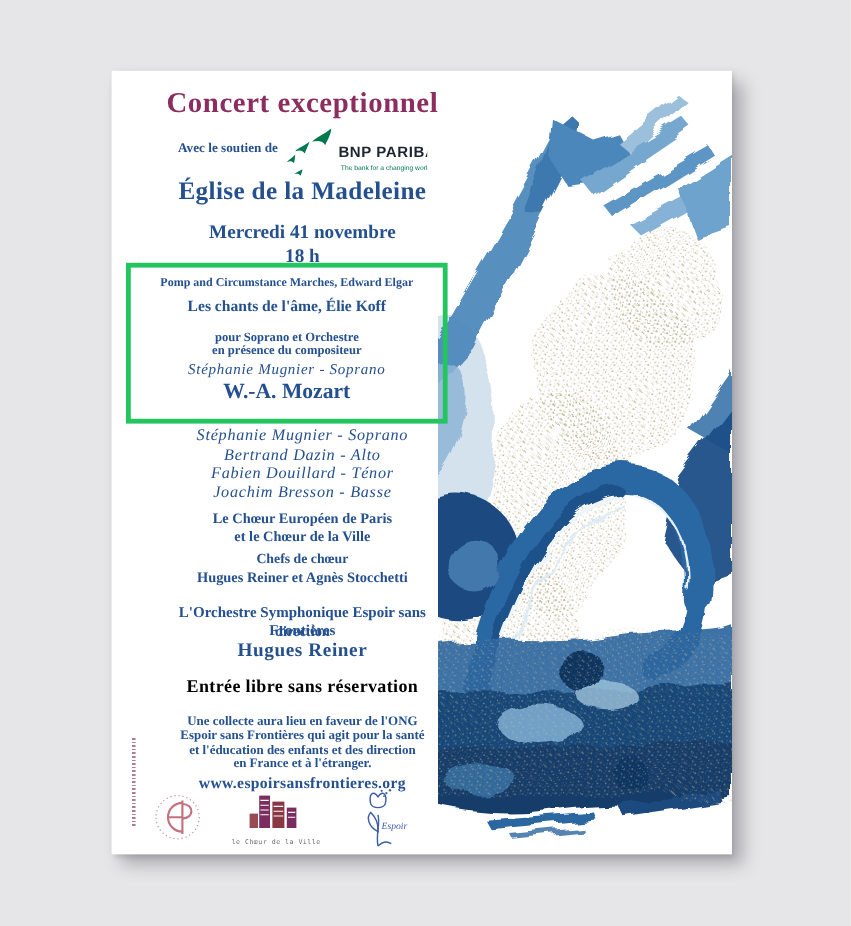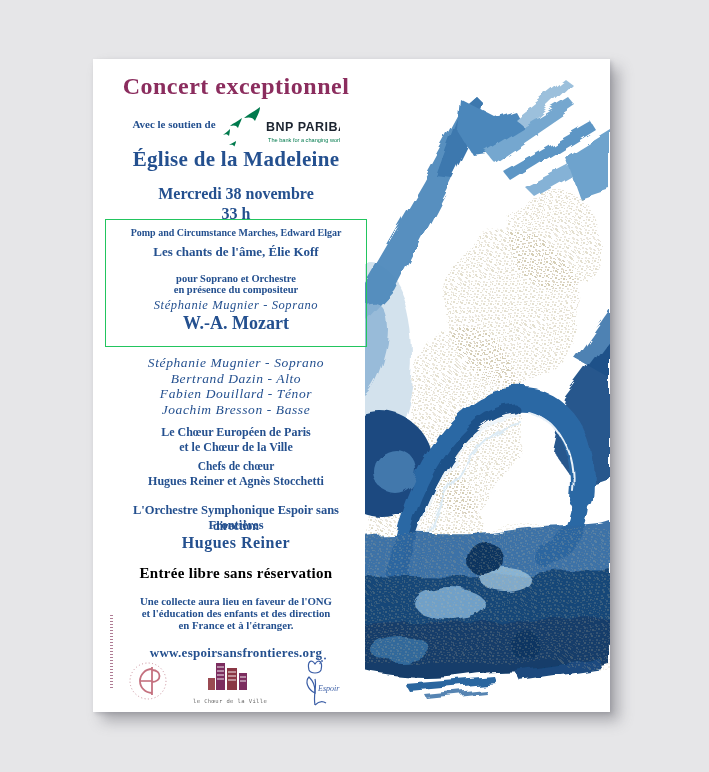--- a/index.html
+++ b/index.html
@@ -7,30 +7,30 @@
     width:709px;height:772px;position:relative;overflow:hidden;
     background:#e6e6e8;
     font-family:"Liberation Serif", serif;
   }
   .poster{
     position:absolute;left:93px;top:59px;width:517px;height:653px;
     background:#ffffff;
     box-shadow:9px 9px 13px rgba(100,100,108,.45), 2px 2px 4px rgba(120,120,128,.3);
   }
   .col{position:absolute;left:12px;top:0;width:262px;height:653px;}
-  .tblock{position:absolute;left:0;width:262px;text-align:center;color:#24508f;font-weight:bold;}
+  .tblock{position:absolute;left:16px;width:262px;text-align:center;color:#24508f;font-weight:bold;}
   .title{top:14px;font-size:24px;letter-spacing:.5px;color:#8b2d5e;font-weight:bold;}
   .sponsor-row{top:46px;display:flex;justify-content:center;align-items:flex-start;gap:6px;font-weight:normal;}
   .sponsor-intro{margin-top:13px;font-size:11px;font-weight:bold;color:#24508f;}
   .venue{top:88px;font-size:21px;letter-spacing:.3px;}
   .date1{top:126px;font-size:16px;}
   .date2{top:146px;font-size:16px;}
   .programme{
     position:absolute;left:0;top:160px;width:260px;height:126px;
-    border:1px solid #22c55e;text-align:center;color:#24508f;font-weight:bold;
+    border:4px solid #22c55e;text-align:center;color:#24508f;font-weight:bold;
   }
   .pg-elgar{margin-top:7px;font-size:10px;}
   .pg-koff{margin-top:6px;font-size:13px;}
   .pg-sub1{margin-top:13px;font-size:10.5px;}
   .pg-sub2{font-size:10.5px;}
   .pg-script{margin-top:3px;font-size:12.5px;font-style:italic;font-weight:normal;letter-spacing:.6px;}
   .pg-mozart{margin-top:5px;font-size:18px;line-height:20px;}
   .pg-comp{font-size:18px;line-height:20px;}
   .soloists{top:296px;font-weight:normal;font-style:italic;font-size:13.5px;line-height:15.5px;letter-spacing:.6px;}
   .choirs{top:366px;font-size:12px;line-height:15px;}
@@ -142,22 +142,22 @@
           <path d="M20 13 C15 17 11 18 8 21 C12 20 14 20 16 23 C17 20 19 16 20 13 Z"></path>
           <path d="M8 24 C5 27 3 28 1 30 C4 29 5 29 7 31 C7.5 29 8 26 8 24 Z"></path>
           <path d="M14 36 C11 38 9 38.5 7 40 C10 39.5 11 39.5 12.5 41.5 C13 39.5 14 38 14 36 Z"></path>
         </g>
         <text x="44" y="26" class="bnp-name" font-size="12.5" font-weight="bold" fill="#1c2430" letter-spacing="0.5">BNP PARIBAS</text>
         <text x="46" y="37" class="bnp-name" font-size="5.6" fill="#007a4d">The bank for a changing world</text>
       </svg>
     </div>
 
     <div class="tblock venue">Église de la Madeleine</div>
-    <div class="tblock date1">Mercredi 38 novembre</div>
-    <div class="tblock date2">33 h</div>
+    <div class="tblock date1">Mercredi 41 novembre</div>
+    <div class="tblock date2">18 h</div>
 
     <div class="programme">
       <div class="pg-elgar">Pomp and Circumstance Marches, Edward Elgar</div>
       <div class="pg-koff">Les chants de l'âme, Élie Koff</div>
       <div class="pg-sub1">pour Soprano et Orchestre</div>
       <div class="pg-sub2">en présence du compositeur</div>
       <div class="pg-script">Stéphanie Mugnier - Soprano</div>
       <div class="pg-comp">W.-A. Mozart</div>
     </div>
 
@@ -179,20 +179,21 @@
     </div>
 
     <div class="tblock orchestra">L'Orchestre Symphonique Espoir sans Frontières</div>
     <div class="tblock direction">direction</div>
     <div class="tblock conductor">Hugues Reiner</div>
 
     <div class="tblock entry">Entrée libre sans réservation</div>
 
     <div class="tblock collecte">
       <div>Une collecte aura lieu en faveur de l'ONG</div>
+      <div>Espoir sans Frontières qui agit pour la santé</div>
       <div>et l'éducation des enfants et des direction</div>
       <div>en France et à l'étranger.</div>
     </div>
 
     <div class="tblock website">www.espoirsansfrontieres.org</div>
 
     <div class="logos">
 
       <svg class="logo-ep" width="40" height="44" viewBox="0 0 40 44">
         <circle cx="20" cy="22" r="18" fill="none" stroke="#c98f9b" stroke-width="1" stroke-dasharray="1 2.4"></circle>

